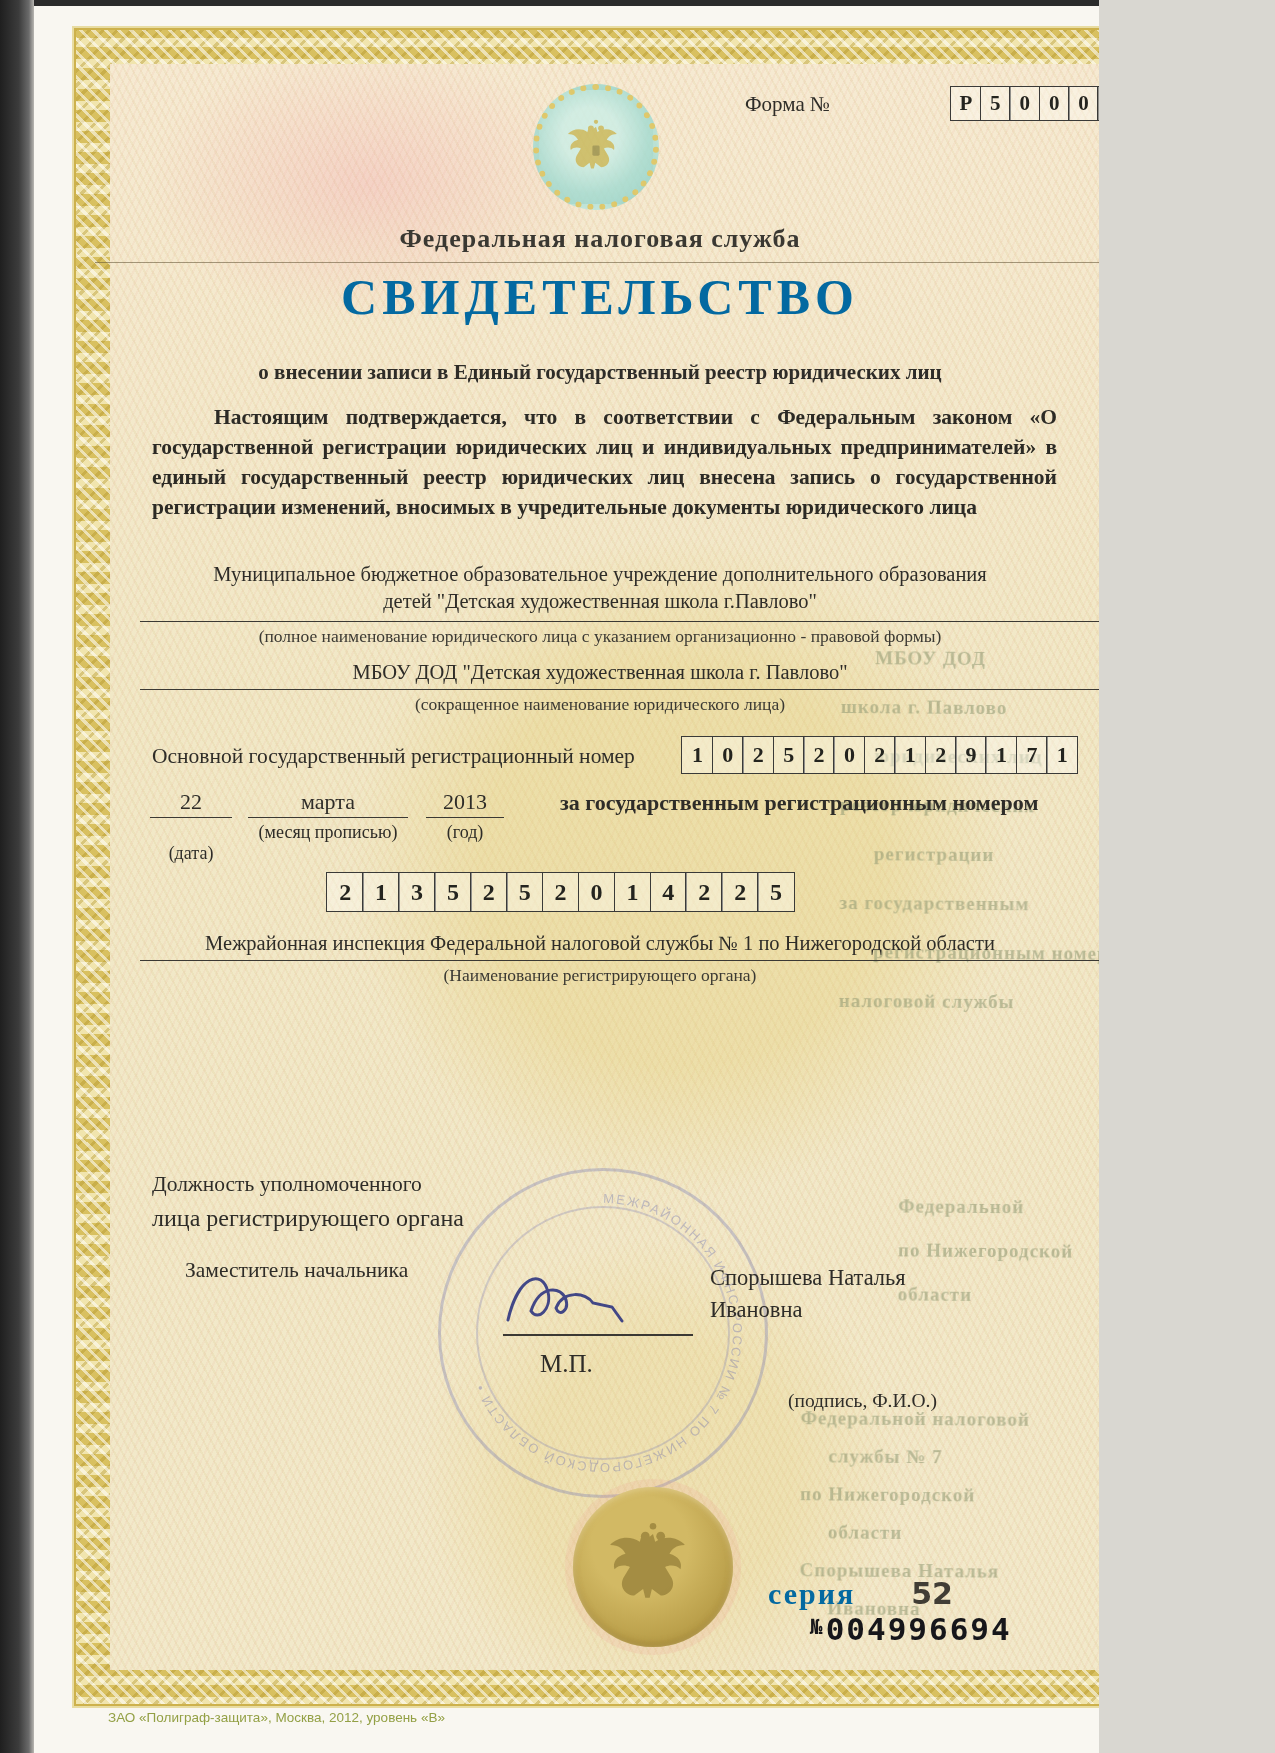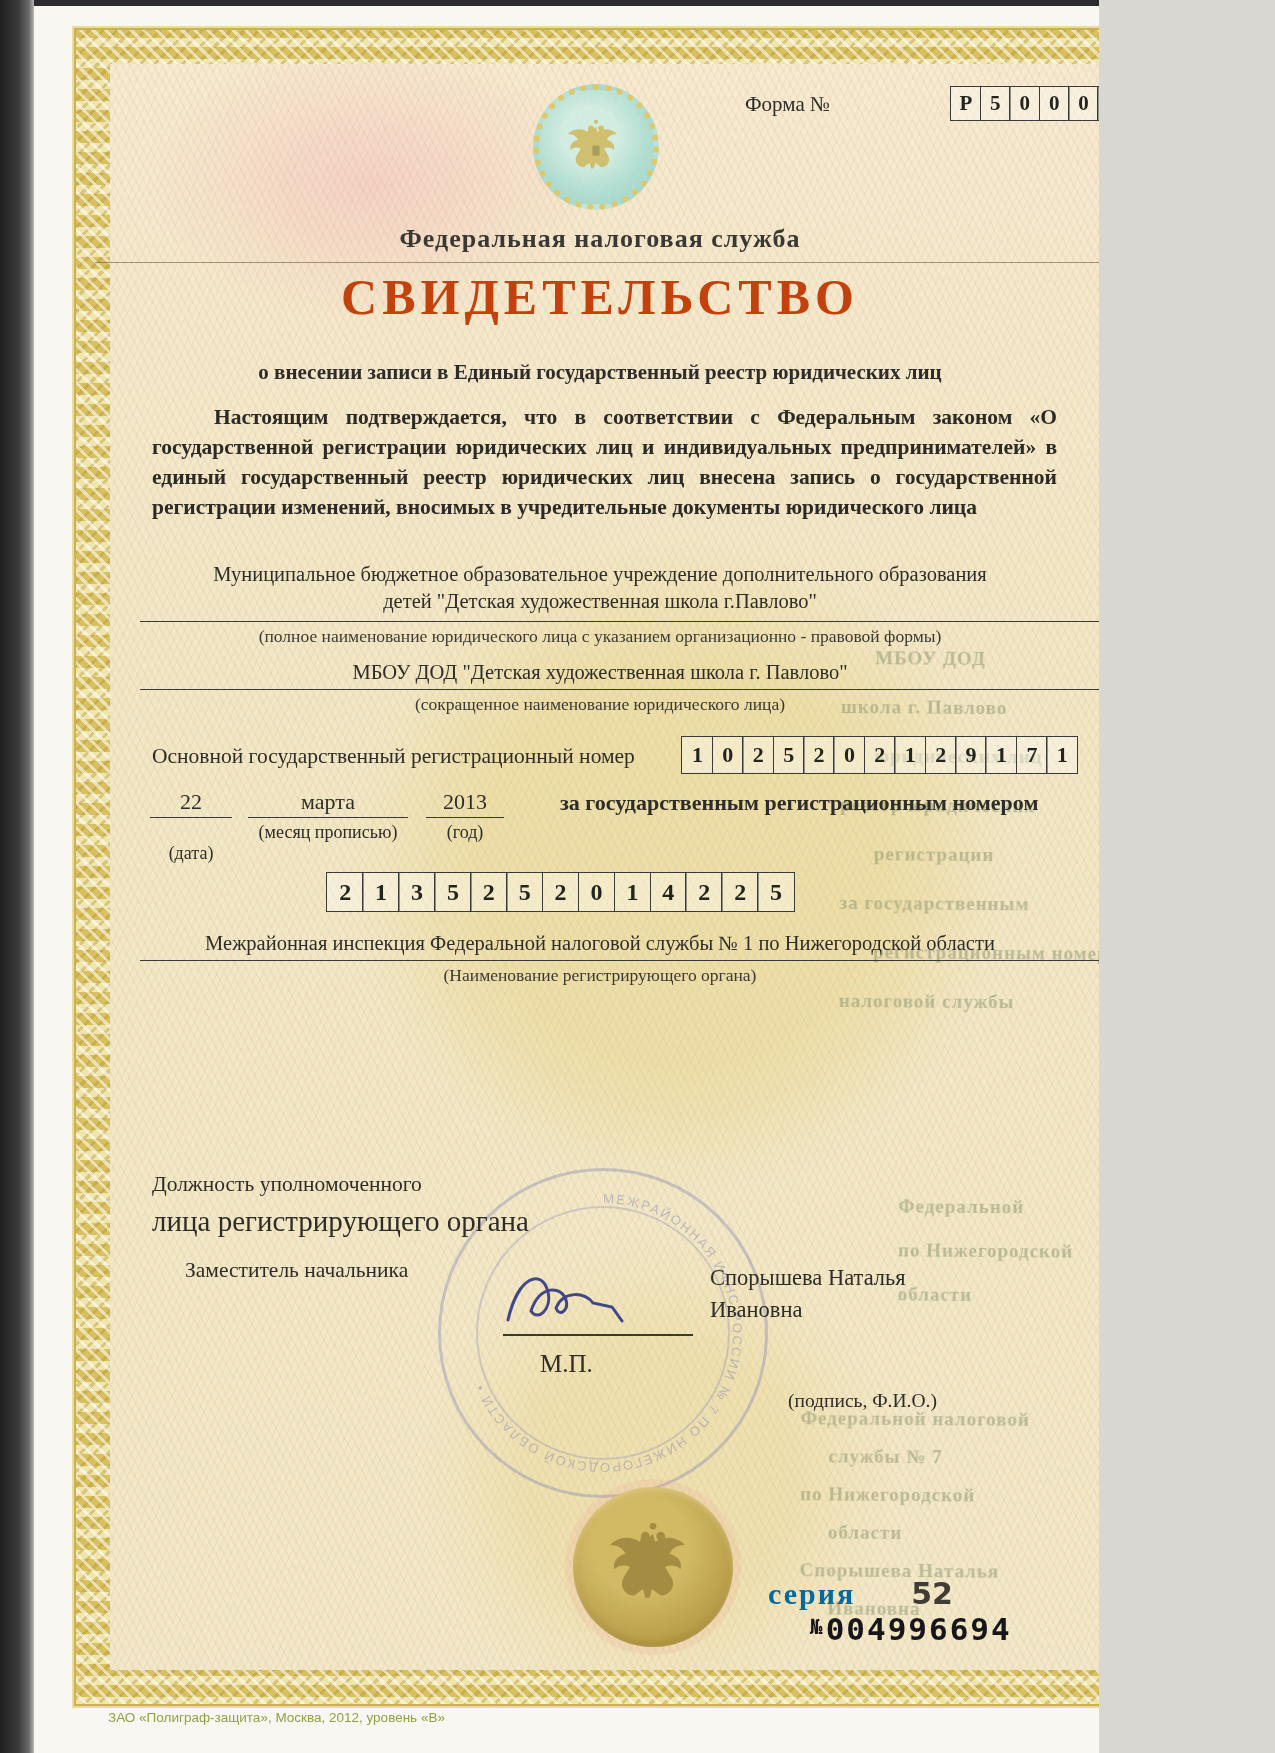--- a/index.html
+++ b/index.html
@@ -111,21 +111,21 @@
       <span class="cell">Р</span>
       <span class="cell">5</span>
       <span class="cell">0</span>
       <span class="cell">0</span>
       <span class="cell">0</span>
       <span class="cell">3</span>
     </div>
 
   <div class="abs center bold" style="top:224px;font-size:26px;letter-spacing:1px;color:#3a3832;">Федеральная налоговая служба</div>
   <div class="rule" style="left:95px;top:262px;width:1085px;"></div>
-  <div class="abs center bold" style="top:268px;font-size:50px;letter-spacing:5px;color:#c2410c;">СВИДЕТЕЛЬСТВО</div>
+  <div class="abs center bold" style="top:268px;font-size:50px;letter-spacing:5px;color:#0369a1;">СВИДЕТЕЛЬСТВО</div>
   <div class="abs center bold" style="top:360px;font-size:21px;">о внесении записи в Единый государственный реестр юридических лиц</div>
 
   <div class="abs bold" style="left:152px;top:402px;width:905px;font-size:21.5px;line-height:1.4;
        text-align:justify;text-indent:62px;color:#2c2a25;">Настоящим подтверждается, что в соответствии с Федеральным законом «О государственной регистрации юридических лиц и индивидуальных предпринимателей» в единый государственный реестр юридических лиц внесена запись о государственной регистрации изменений, вносимых в учредительные документы юридического лица</div>
 
   <div class="abs center" style="top:563px;font-size:20.5px;">Муниципальное бюджетное образовательное учреждение дополнительного образования</div>
   <div class="abs center" style="top:590px;font-size:20.5px;">детей "Детская художественная школа г.Павлово"</div>
   <div class="uline" style="left:140px;top:621px;width:975px;"></div>
   <div class="abs center caption" style="top:626px;">(полное наименование юридического лица с указанием организационно - правовой формы)</div>
 
@@ -172,21 +172,21 @@
       <span class="cell">2</span>
       <span class="cell">2</span>
       <span class="cell">5</span>
     </div>
 
   <div class="abs center" style="top:932px;font-size:20.5px;">Межрайонная инспекция Федеральной налоговой службы № 1 по Нижегородской области</div>
   <div class="uline" style="left:140px;top:960px;width:995px;"></div>
   <div class="abs center caption" style="top:965px;">(Наименование регистрирующего органа)</div>
 
   <div class="abs" style="left:152px;top:1172px;font-size:21.5px;">Должность уполномоченного</div>
-  <div class="abs" style="left:152px;top:1205px;font-size:29px;">лица регистрирующего органа</div>
+  <div class="abs" style="left:152px;top:1205px;font-size:24px;">лица регистрирующего органа</div>
   <div class="abs" style="left:185px;top:1258px;font-size:21.5px;">Заместитель начальника</div>
 
   <div class="stamp">
     <div class="ring"></div>
       <div class="ring2"></div>
     <svg viewBox="0 0 330 330" aria-hidden="true">
       <defs>
           <path id="stamp-arc" d="M165,35 a130,130 0 1,1 -0.1,0 z" fill="none"></path>
         </defs>
       <text font-size="13" fill="rgba(100,105,175,.45)" font-family="Liberation Sans, sans-serif" letter-spacing="2">

